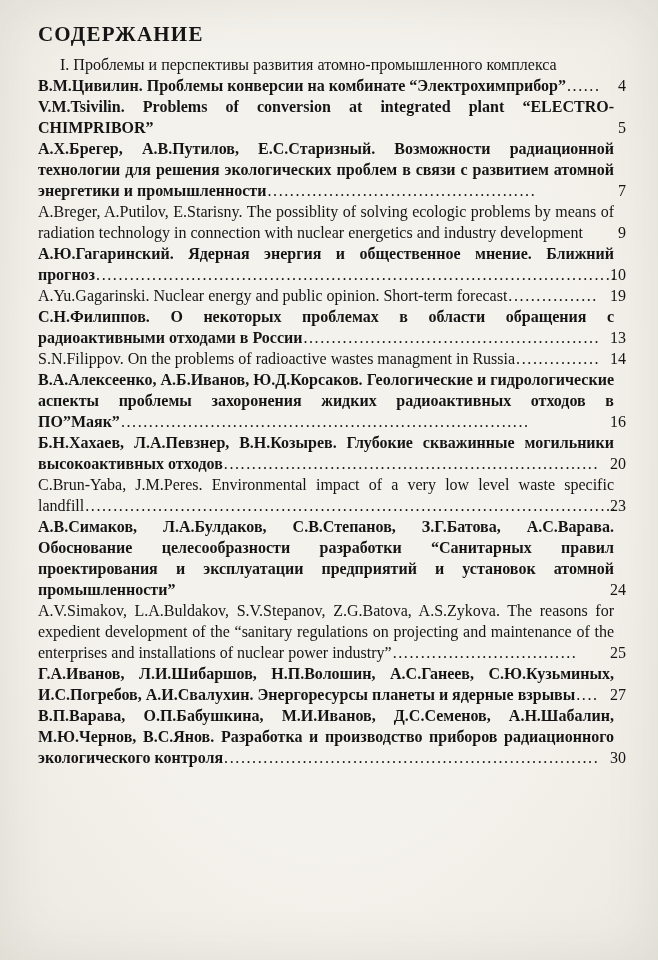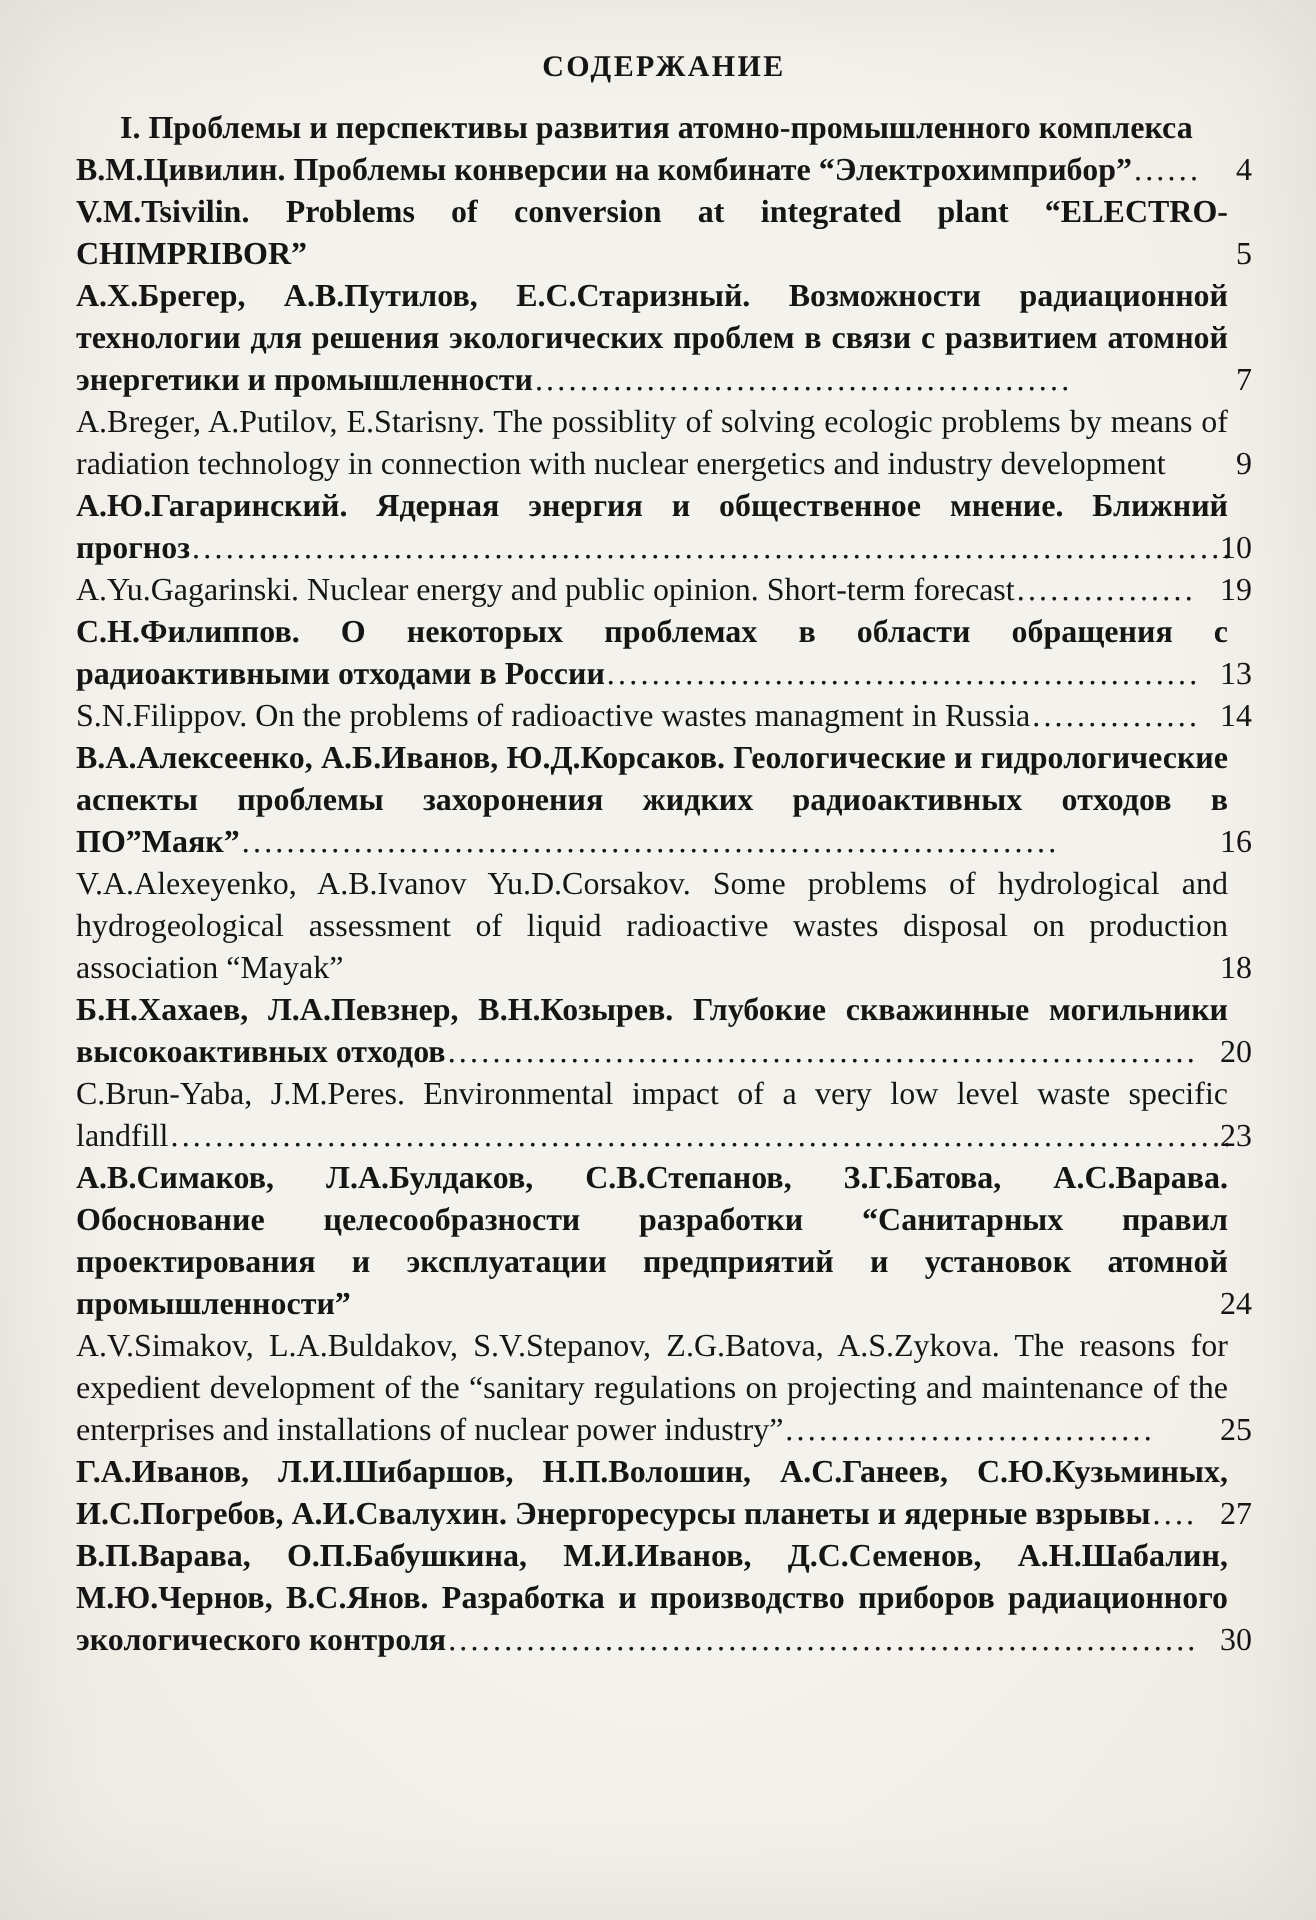--- a/index.html
+++ b/index.html
@@ -19,27 +19,26 @@
     height: 960px;
     padding: 24px 32px 0 38px;
     background: radial-gradient(ellipse at 50% 45%, #f4f2ec 55%, #ebe9e1 100%);
     box-shadow: inset 0 0 55px rgba(90, 85, 70, 0.10);
     color: #151515;
     font-size: 16px;
     line-height: 21px;
   }
   .title {
     margin: 0 0 9px 0;
-    text-align: center;
-    font-size: 15px;
+    font-size: 21px;
     font-weight: bold;
     letter-spacing: 1.2px;
   }
   .section-heading {
-    font-weight: bold;
+    font-weight: normal;
     text-indent: 22px;
     text-align: justify;
   }
   .entry {
     position: relative;
   }
   .entry .body {
     margin-right: 12px;
     overflow: hidden;
     text-align: justify;
@@ -105,24 +104,20 @@
   <div class="entry has-dots">
         <div class="body"><span class="txt">S.N.Filippov. On the problems of radioactive wastes managment in Russia</span><span class="dots">...............</span></div>
         <span class="pg">14</span>
       </div>
 
   <div class="entry bold has-dots">
         <div class="body"><span class="txt">В.А.Алексеенко, А.Б.Иванов, Ю.Д.Корсаков. Геологические и гидрологические аспекты проблемы захоронения жидких радиоактивных отходов в ПО”Маяк”</span><span class="dots">.........................................................................</span></div>
         <span class="pg">16</span>
       </div>
 
-  <div class="entry">
-        <div class="body"><span class="txt">V.A.Alexeyenko, A.B.Ivanov Yu.D.Corsakov. Some problems of hydrological and hydrogeological assessment of liquid radioactive wastes disposal on production association “Mayak”</span><span class="dots"></span></div>
-        <span class="pg">18</span>
-      </div>
 
   <div class="entry bold has-dots">
         <div class="body"><span class="txt">Б.Н.Хахаев, Л.А.Певзнер, В.Н.Козырев. Глубокие скважинные могильники высокоактивных отходов</span><span class="dots">...................................................................</span></div>
         <span class="pg">20</span>
       </div>
 
 
   <div class="entry has-dots">
         <div class="body"><span class="txt">C.Brun-Yaba, J.M.Peres. Environmental impact of a very low level waste specific landfill</span><span class="dots">................................................................................................................................................................................................................................................................................................................................................................................................................</span></div>
         <span class="pg">23</span>

